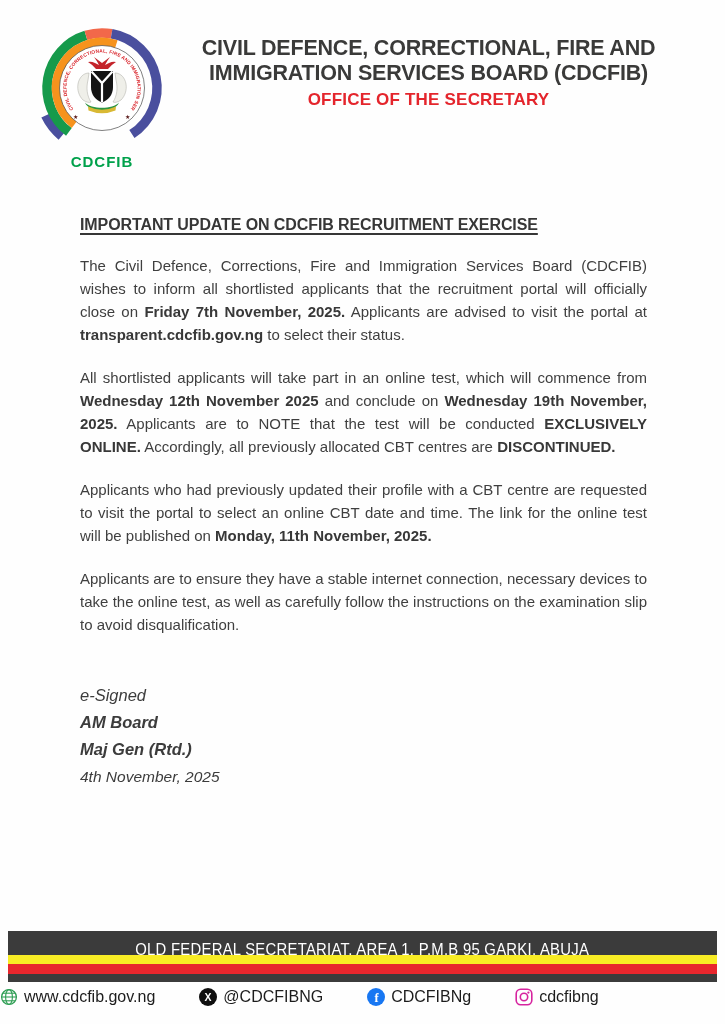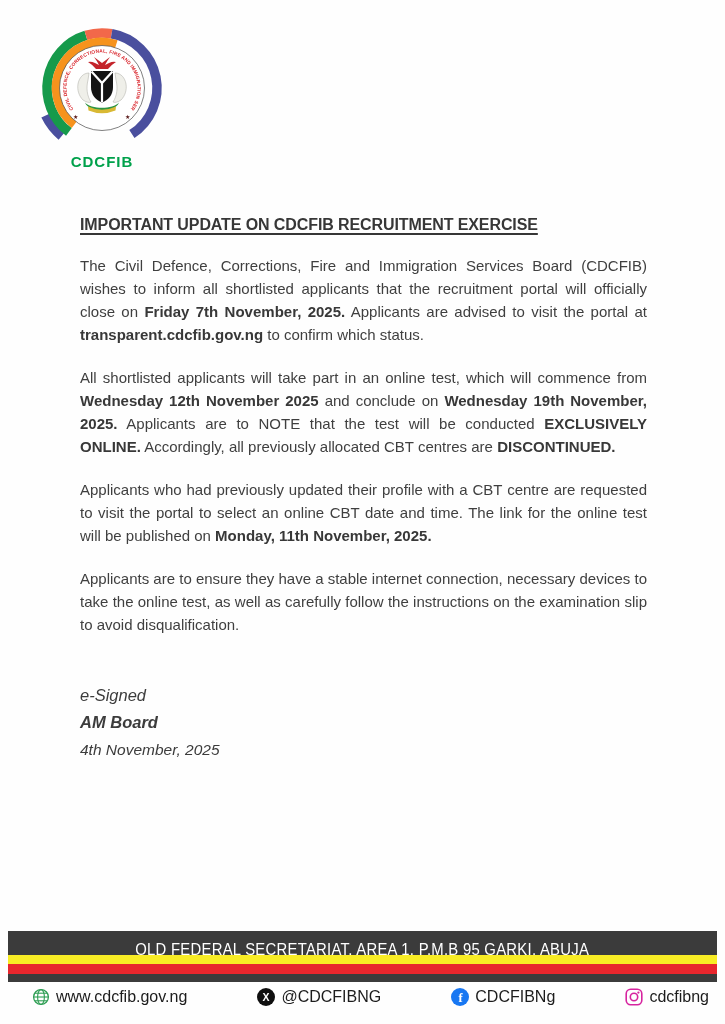--- a/index.html
+++ b/index.html
@@ -27,22 +27,22 @@
   .sig-date{font-size:15.5px;}
   
   .addr-bar{position:absolute;left:8px;right:8px;top:931px;height:36px;background:#3b3b3b;
     display:flex;align-items:center;justify-content:center;}
   .addr-text{color:#ffffff;font-size:16.5px;letter-spacing:0.3px;white-space:nowrap;
     transform:scaleX(0.9);transform-origin:center;}
   .stripe{position:absolute;left:8px;right:8px;}
   .stripe-yellow{top:955px;height:9px;background:#f8ec25;}
   .stripe-red{top:964px;height:10px;background:#e8262d;}
   .stripe-dark{top:974px;height:8px;background:#3b3b3b;}
-  .social-row{position:absolute;left:0;right:16px;top:984px;height:26px;
-    display:flex;justify-content:space-between;align-items:center;gap:44px;padding-left:32px;}
+  .social-row{position:absolute;left:0;right:0;top:984px;height:26px;
+    display:flex;justify-content:flex-start;align-items:center;gap:44px;}
   .social-item{display:flex;align-items:center;gap:6px;font-size:16px;color:#1c1c1c;}
   .social-item svg{display:block;width:18px;height:18px;}
 </style>
 </head>
 <body>
 
 <div class="page">
 
   <header class="letterhead">
     <div class="logo-box">
@@ -75,32 +75,38 @@
           <path d="M80 49 C86 49 90 54 91 60 C92 66 90 72 86 76 C83 78 80 79 78 78 C82 72 83 64 81 56 Z" fill="#efefe9" stroke="#b5b5ae" stroke-width="0.6"></path>
           <path d="M56 47 L78 47 L78 63 C78 71 73 76.5 67 78.5 C61 76.5 56 71 56 63 Z" fill="#141414"></path>
           <path d="M56.5 47.5 L67 59 L77.5 47.5 M67 59 L67 78" stroke="#ffffff" stroke-width="2.2" fill="none"></path>
           <path d="M50 78.5 C56 85.5 78 85.5 84 78.5 C80 89.5 54 89.5 50 78.5 Z" fill="#2f9643"></path>
           <path d="M53 82.5 Q67 89 81 82.5 L80.5 86.5 Q67 92 53.5 86.5 Z" fill="#d9b934"></path>
         </g>
 
         <text x="67" y="143" text-anchor="middle" font-size="15" font-weight="bold" fill="#00a14b" letter-spacing="1" font-family="Liberation Sans, DejaVu Sans, sans-serif">CDCFIB</text>
       </svg>
     </div>
+    <div class="header-text">
+      <div class="org-title">CIVIL DEFENCE, CORRECTIONAL, FIRE AND</div>
+      <div class="org-title">IMMIGRATION SERVICES BOARD (CDCFIB)</div>
+      <div class="org-subtitle">OFFICE OF THE SECRETARY</div>
+    </div>
   </header>
 
   <main class="content">
     <h1 class="notice-heading">IMPORTANT UPDATE ON CDCFIB RECRUITMENT EXERCISE</h1>
-    <p class="para"><span>The Civil Defence, Corrections, Fire and Immigration Services Board (CDCFIB) wishes to inform all shortlisted applicants that the recruitment portal will officially close on </span><b>Friday 7th November, 2025.</b><span> Applicants are advised to visit the portal at </span><b>transparent.cdcfib.gov.ng</b><span> to confirm which status.</span></p>
+    <p class="para"><span>The Civil Defence, Corrections, Fire and Immigration Services Board (CDCFIB) wishes to inform all shortlisted applicants that the recruitment portal will officially close on </span><b>Friday 7th November, 2025.</b><span> Applicants are advised to visit the portal at </span><b>transparent.cdcfib.gov.ng</b><span> to select their status.</span></p>
     <p class="para"><span>All shortlisted applicants will take part in an online test, which will commence from </span><b>Wednesday 12th November 2025</b><span> and conclude on </span><b>Wednesday 19th November, 2025.</b><span> Applicants are to NOTE that the test will be conducted </span><b>EXCLUSIVELY ONLINE.</b><span> Accordingly, all previously allocated CBT centres are </span><b>DISCONTINUED.</b></p>
     <p class="para"><span>Applicants who had previously updated their profile with a CBT centre are requested to visit the portal to select an online CBT date and time. The link for the online test will be published on </span><b>Monday, 11th November, 2025.</b></p>
     <p class="para"><span>Applicants are to ensure they have a stable internet connection, necessary devices to take the online test, as well as carefully follow the instructions on the examination slip to avoid disqualification.</span></p>
 
     <div class="signature">
       <div>e-Signed</div>
       <div class="sig-bold">AM Board</div>
+      <div class="sig-bold">Maj Gen (Rtd.)</div>
       <div class="sig-date">4th November, 2025</div>
     </div>
   </main>
 
   <div class="addr-bar">
     <span class="addr-text">OLD FEDERAL SECRETARIAT, AREA 1, P.M.B 95 GARKI, ABUJA</span>
   </div>
   <div class="stripe stripe-yellow"></div>
   <div class="stripe stripe-red"></div>
   <div class="stripe stripe-dark"></div>

